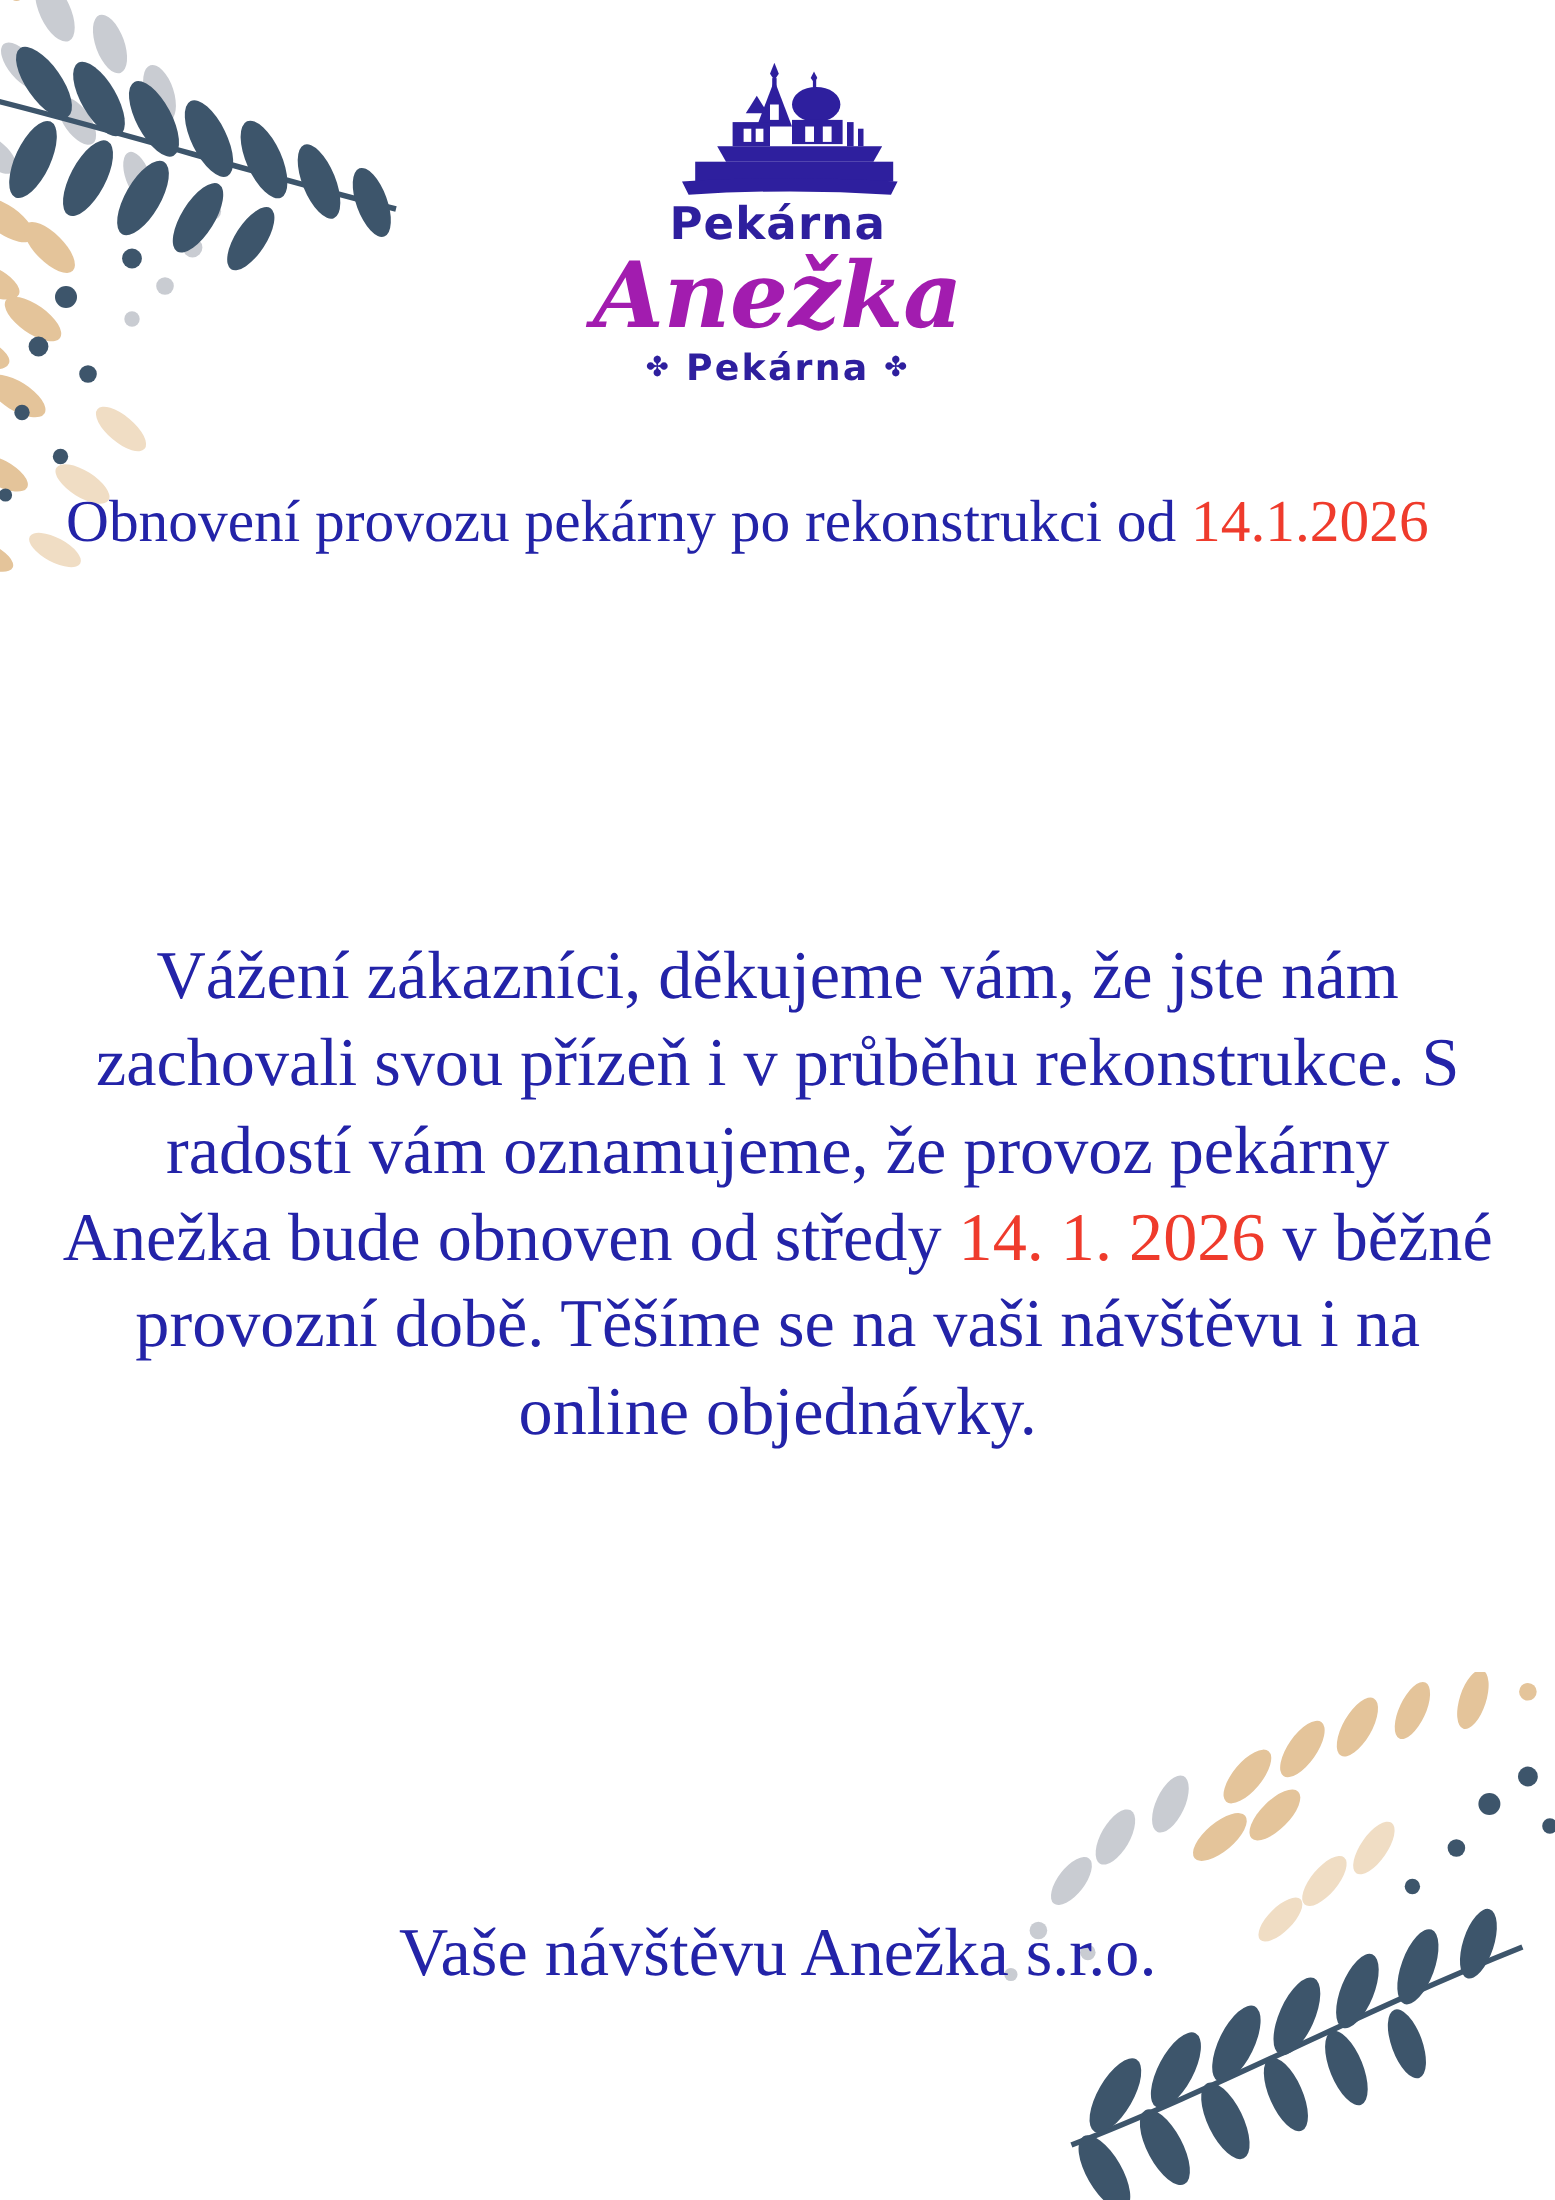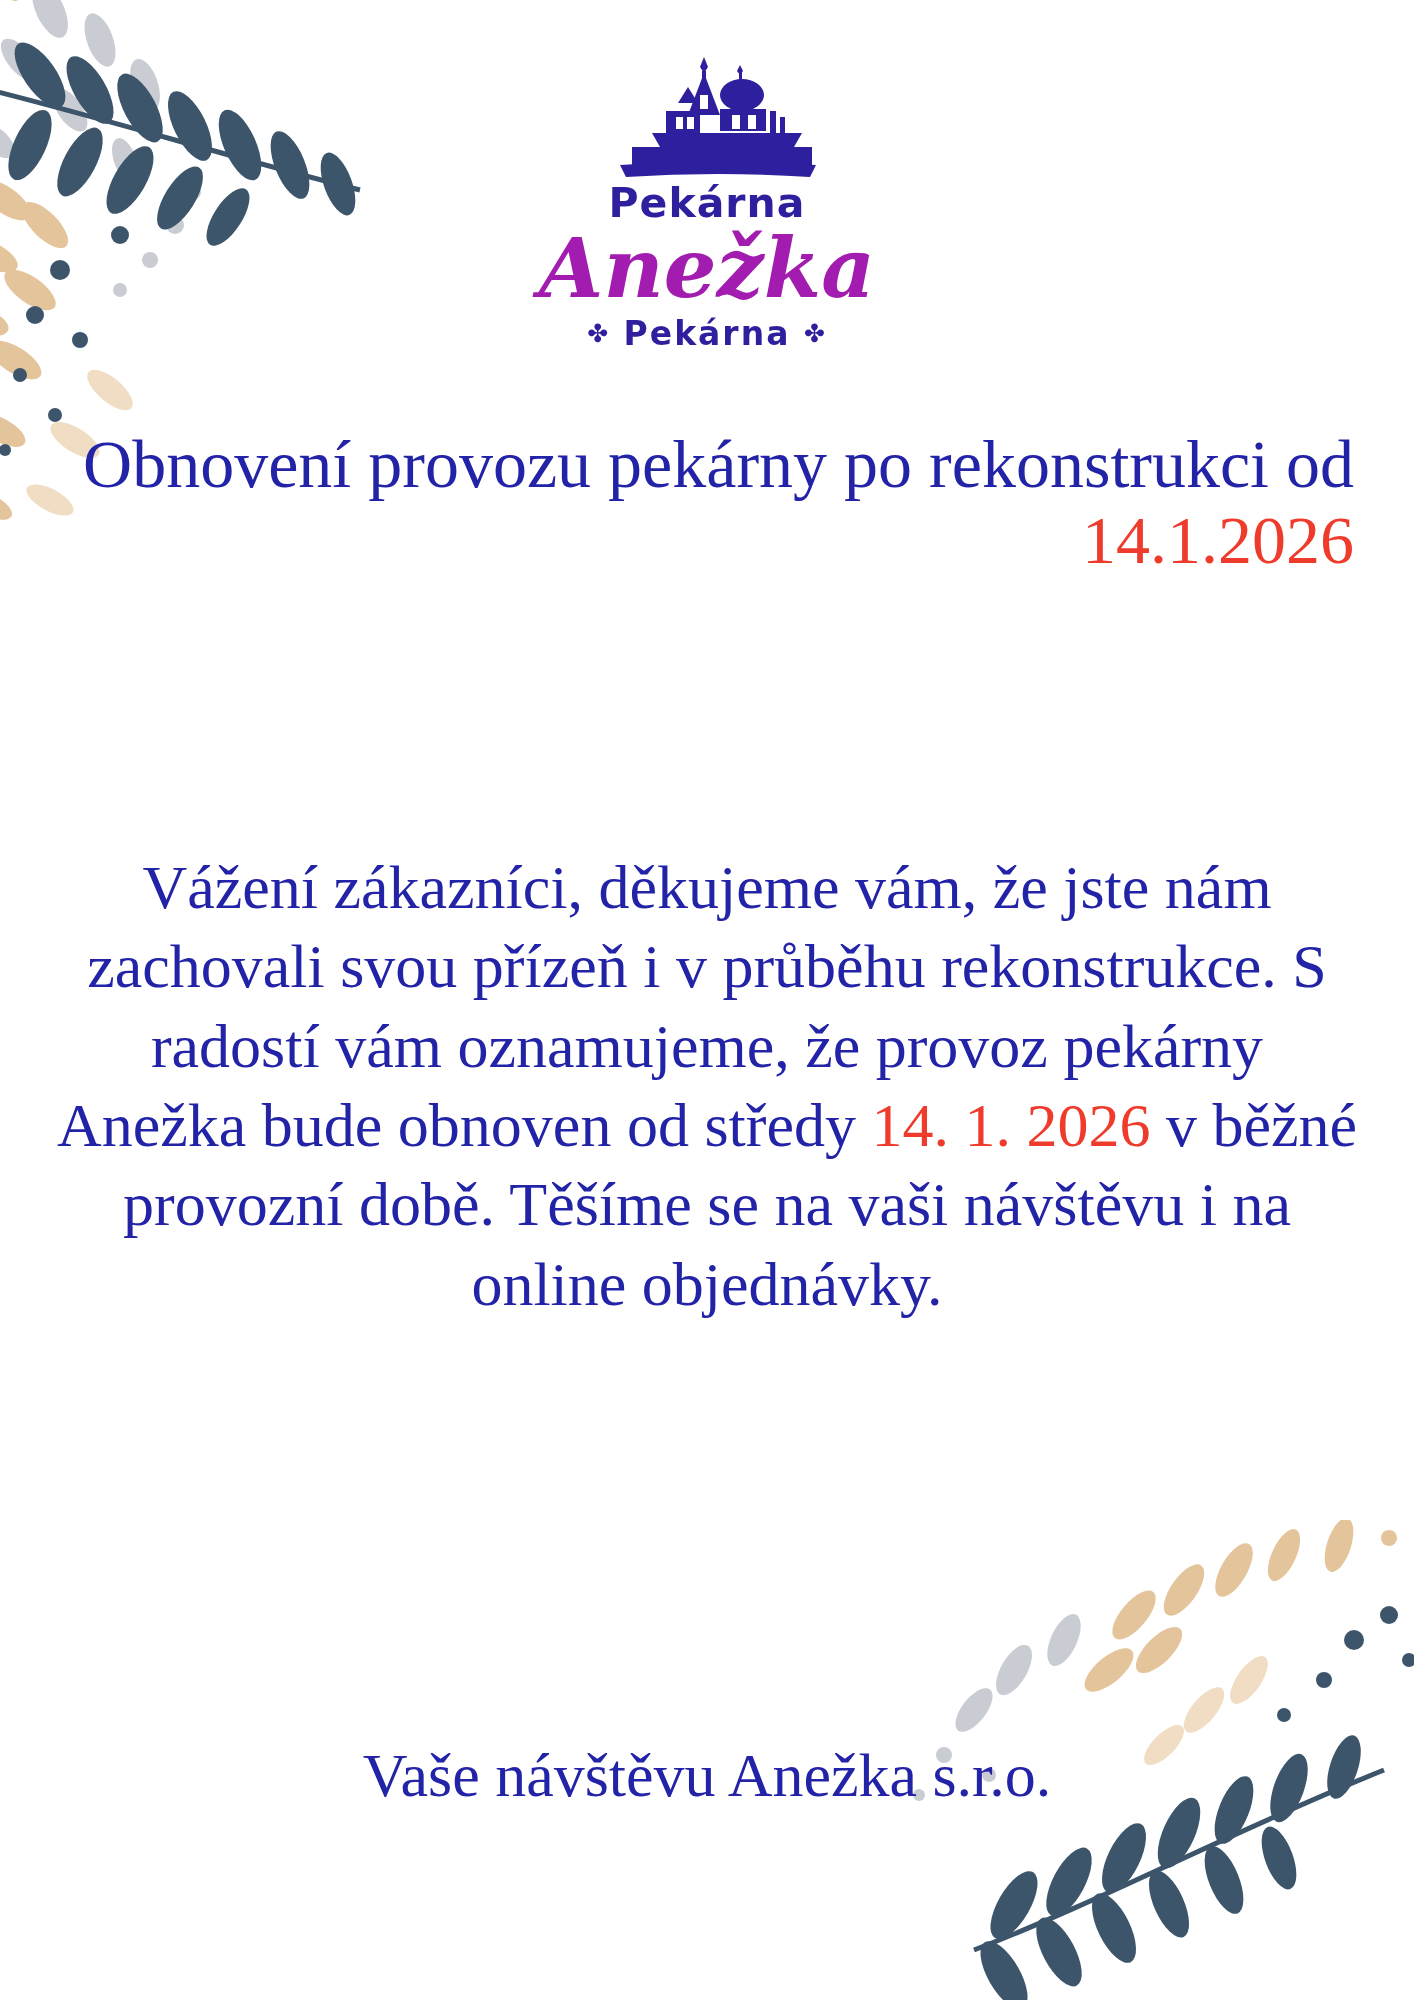--- a/index.html
+++ b/index.html
@@ -56,26 +56,26 @@
     font-size: 33px;
     letter-spacing: 2px;
     color: #2e1f9e;
     margin-top: 6px;
   }
   .logo-palacov .flower { font-size: 25px; vertical-align: 3px; }
 
   
   .headline {
     position: absolute;
-    top: 426px;
+    top: 444px;
     left: 60px;
     width: 1294px;
-    text-align: right;
-    font-family: "Liberation Serif", serif;
-    font-size: 68px;
+    text-align: left;
+    font-family: "Liberation Serif", serif;
+    font-size: 54px;
     line-height: 1.12;
     color: #2323a8;
   }
   .headline .accent { color: #ef3b2c; }
 
   
   .body-text {
     position: absolute;
     top: 820px;
     left: 55px;

